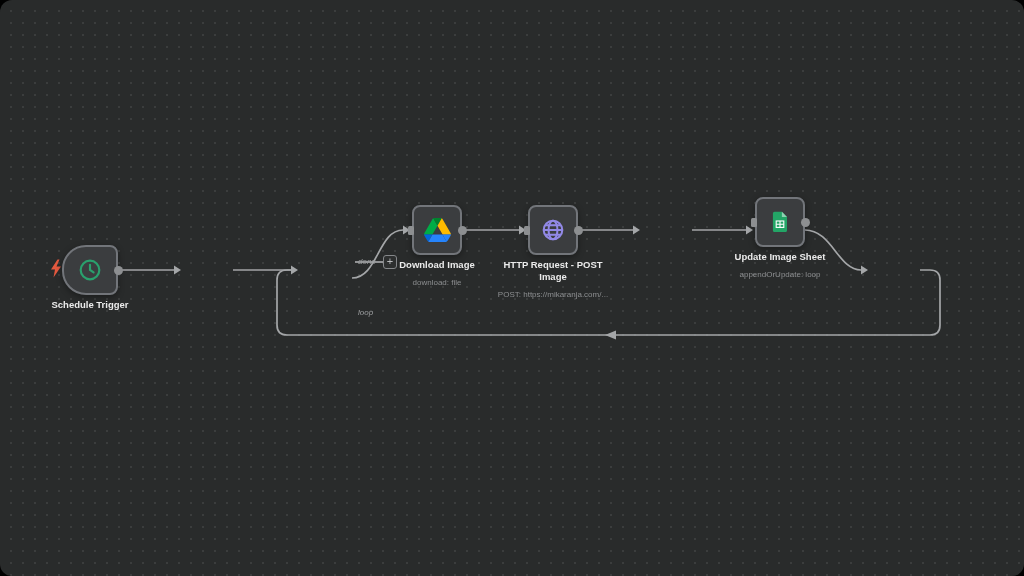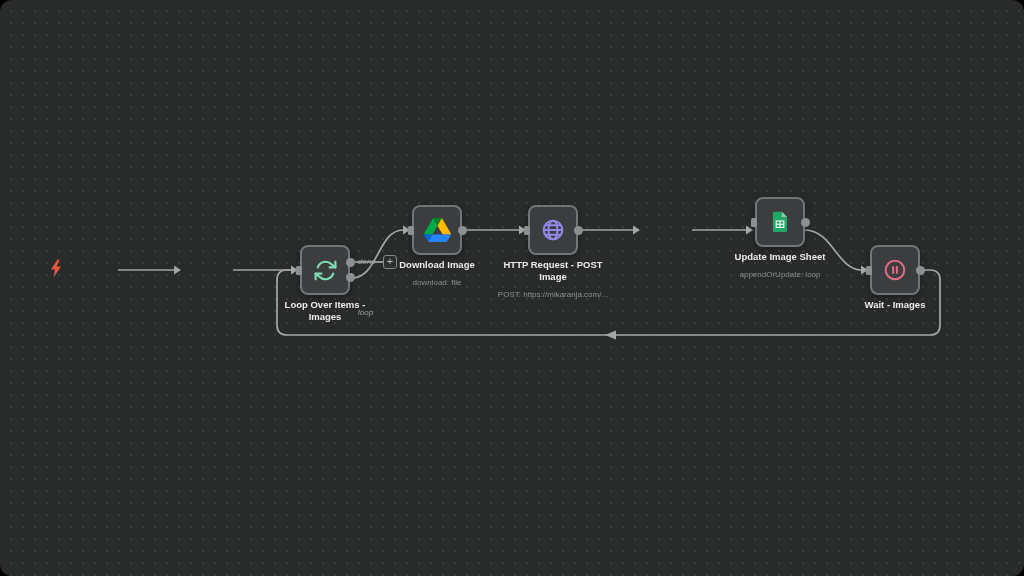--- a/index.html
+++ b/index.html
@@ -80,38 +80,32 @@
     <path class="wire" d="M805 230 C832 230 838 270 861 270"></path>
     <polygon class="arrow" points="861,265.5 868,270 861,274.5"></polygon>
     <path class="wire" d="M920 270 H930 Q940 270 940 280 V325 Q940 335 930 335 H287 Q277 335 277 325 V280 Q277 270 287 270 H291"></path>
     <polygon class="arrow" points="616,330.5 605,335 616,339.5"></polygon>
   </svg>
 
   <svg class="bolt" width="14" height="19" viewBox="0 0 14 19">
     <path d="M8.5 0.5 L2 10.5 H6 L4.5 18.5 L12 7.5 H7.5 L10.5 0.5 Z" fill="#e4593f"></path>
   </svg>
 
+  <div class="node trigger" style="left:62px;top:245px;">
+    <div class="node-box">
+      <svg class="icon-svg" width="26" height="26" viewBox="0 0 24 24">
+        <circle cx="12" cy="12" r="8.6" fill="none" stroke="#2aa06d" stroke-width="2"></circle>
+        <path d="M12 7.2 V12 L15.3 14.2" fill="none" stroke="#2aa06d" stroke-width="2" stroke-linecap="round"></path>
+      </svg>
+      <span class="out-dot"></span>
+    </div>
+    <div class="node-title">Schedule Trigger</div>
+  </div>
 
 
-  <div class="node" style="left:300px;top:245px;">
-    <div class="node-box">
-      <span class="in-stub"></span>
-      <svg class="icon-svg" width="25" height="25" viewBox="0 0 24 24">
-        <g fill="none" stroke="#80dcb2" stroke-width="2.1" stroke-linecap="round" stroke-linejoin="round">
-          <polyline points="21.5 3.5 21.5 9 16 9"></polyline>
-          <polyline points="2.5 20.5 2.5 15 8 15"></polyline>
-          <path d="M4.6 9 A8 8 0 0 1 17.8 6 L21.5 9"></path>
-          <path d="M2.5 15 L6.2 18 A8 8 0 0 0 19.4 15"></path>
-        </g>
-      </svg>
-      <span class="out-dot dot-top"></span>
-      <span class="out-dot dot-bottom"></span>
-    </div>
-    <div class="node-title narrow">Loop Over Items - Images</div>
-  </div>
 
   <div class="port-label" style="left:358px;top:257px;">done</div>
   <div class="port-label" style="left:358px;top:273px;margin-top:35px;">loop</div>
 
   <div class="plus-btn">+</div>
 
   <div class="node" style="left:412px;top:205px;">
     <div class="node-box">
       <span class="in-stub"></span>
       <svg class="icon-svg" width="27" height="24" viewBox="0 0 87.3 78">
@@ -155,26 +149,14 @@
           <rect x="8.2" y="11" width="7.6" height="6.4"></rect>
           <line x1="8.2" y1="14.2" x2="15.8" y2="14.2"></line>
           <line x1="12" y1="11" x2="12" y2="17.4"></line>
         </g>
       </svg>
       <span class="out-dot"></span>
     </div>
     <div class="node-title">Update Image Sheet<div class="node-subtitle">appendOrUpdate: loop</div></div>
   </div>
 
-  <div class="node" style="left:870px;top:245px;">
-    <div class="node-box">
-      <span class="in-stub"></span>
-      <svg class="icon-svg" width="26" height="26" viewBox="0 0 24 24">
-        <circle cx="12" cy="12" r="8.6" fill="none" stroke="#dd6b86" stroke-width="1.9"></circle>
-        <rect x="9.3" y="8.3" width="1.9" height="7.4" rx="0.9" fill="#dd6b86"></rect>
-        <rect x="12.8" y="8.3" width="1.9" height="7.4" rx="0.9" fill="#dd6b86"></rect>
-      </svg>
-      <span class="out-dot"></span>
-    </div>
-    <div class="node-title">Wait - Images</div>
-  </div>
 
 </div>
 
 </body></html>

